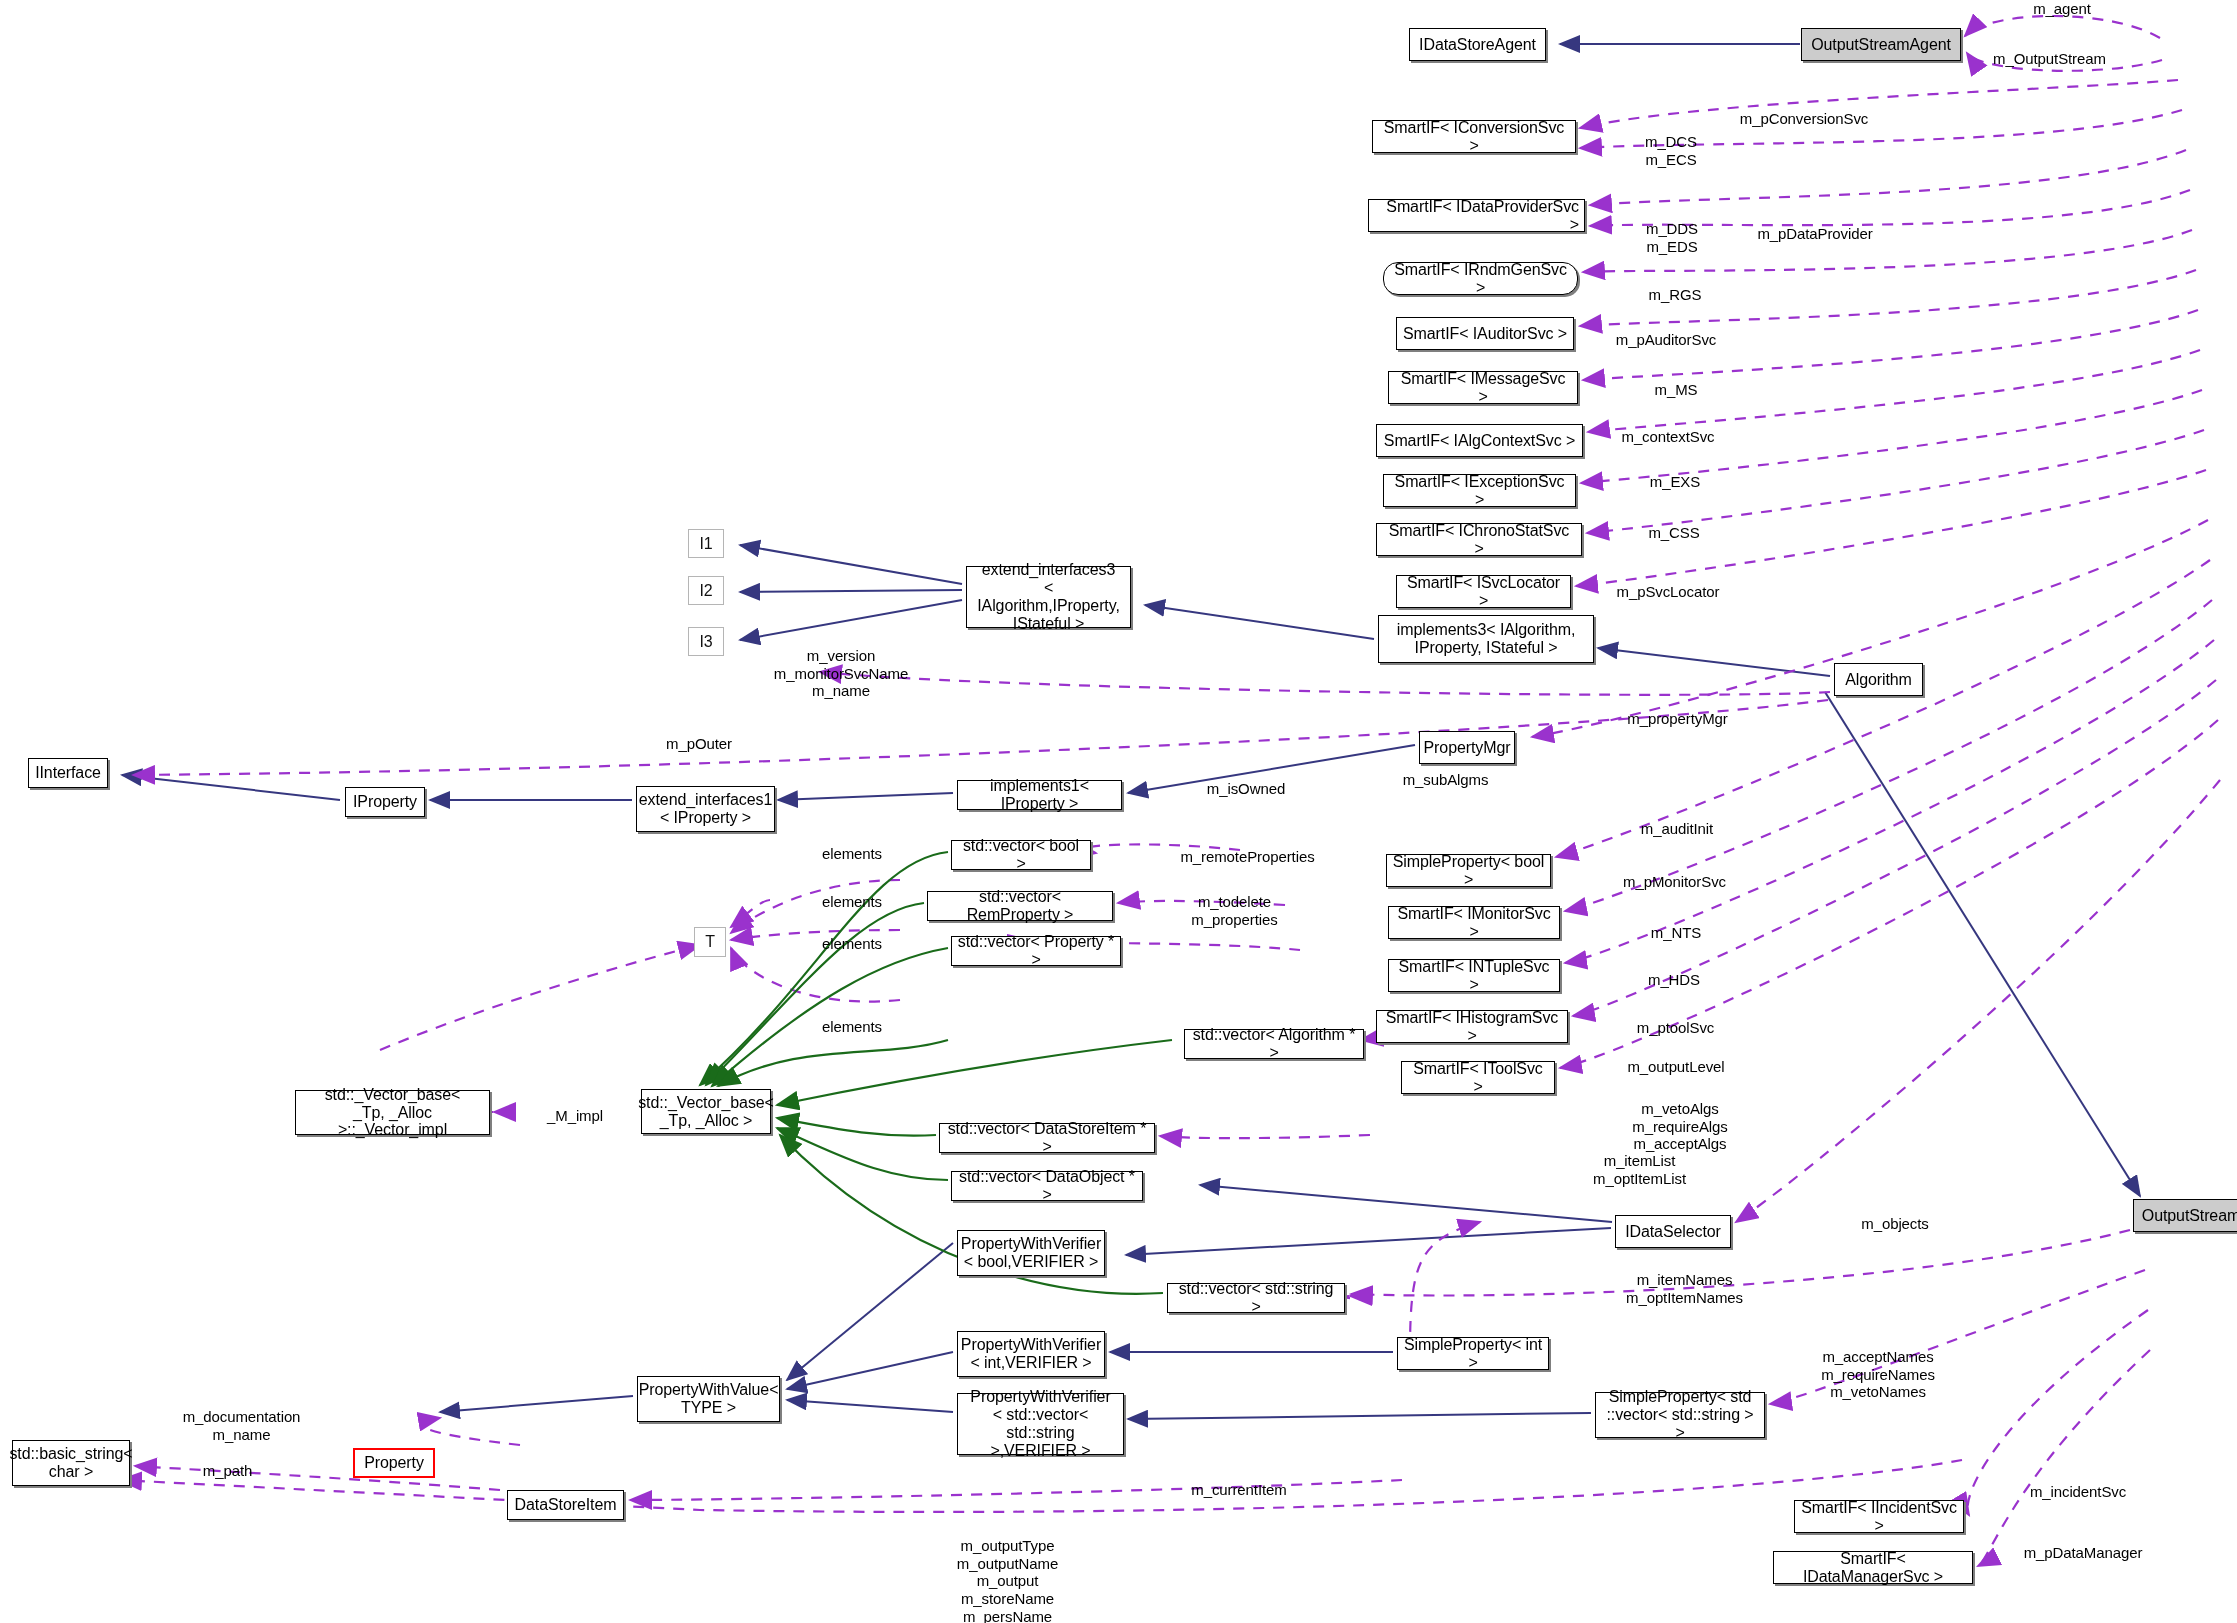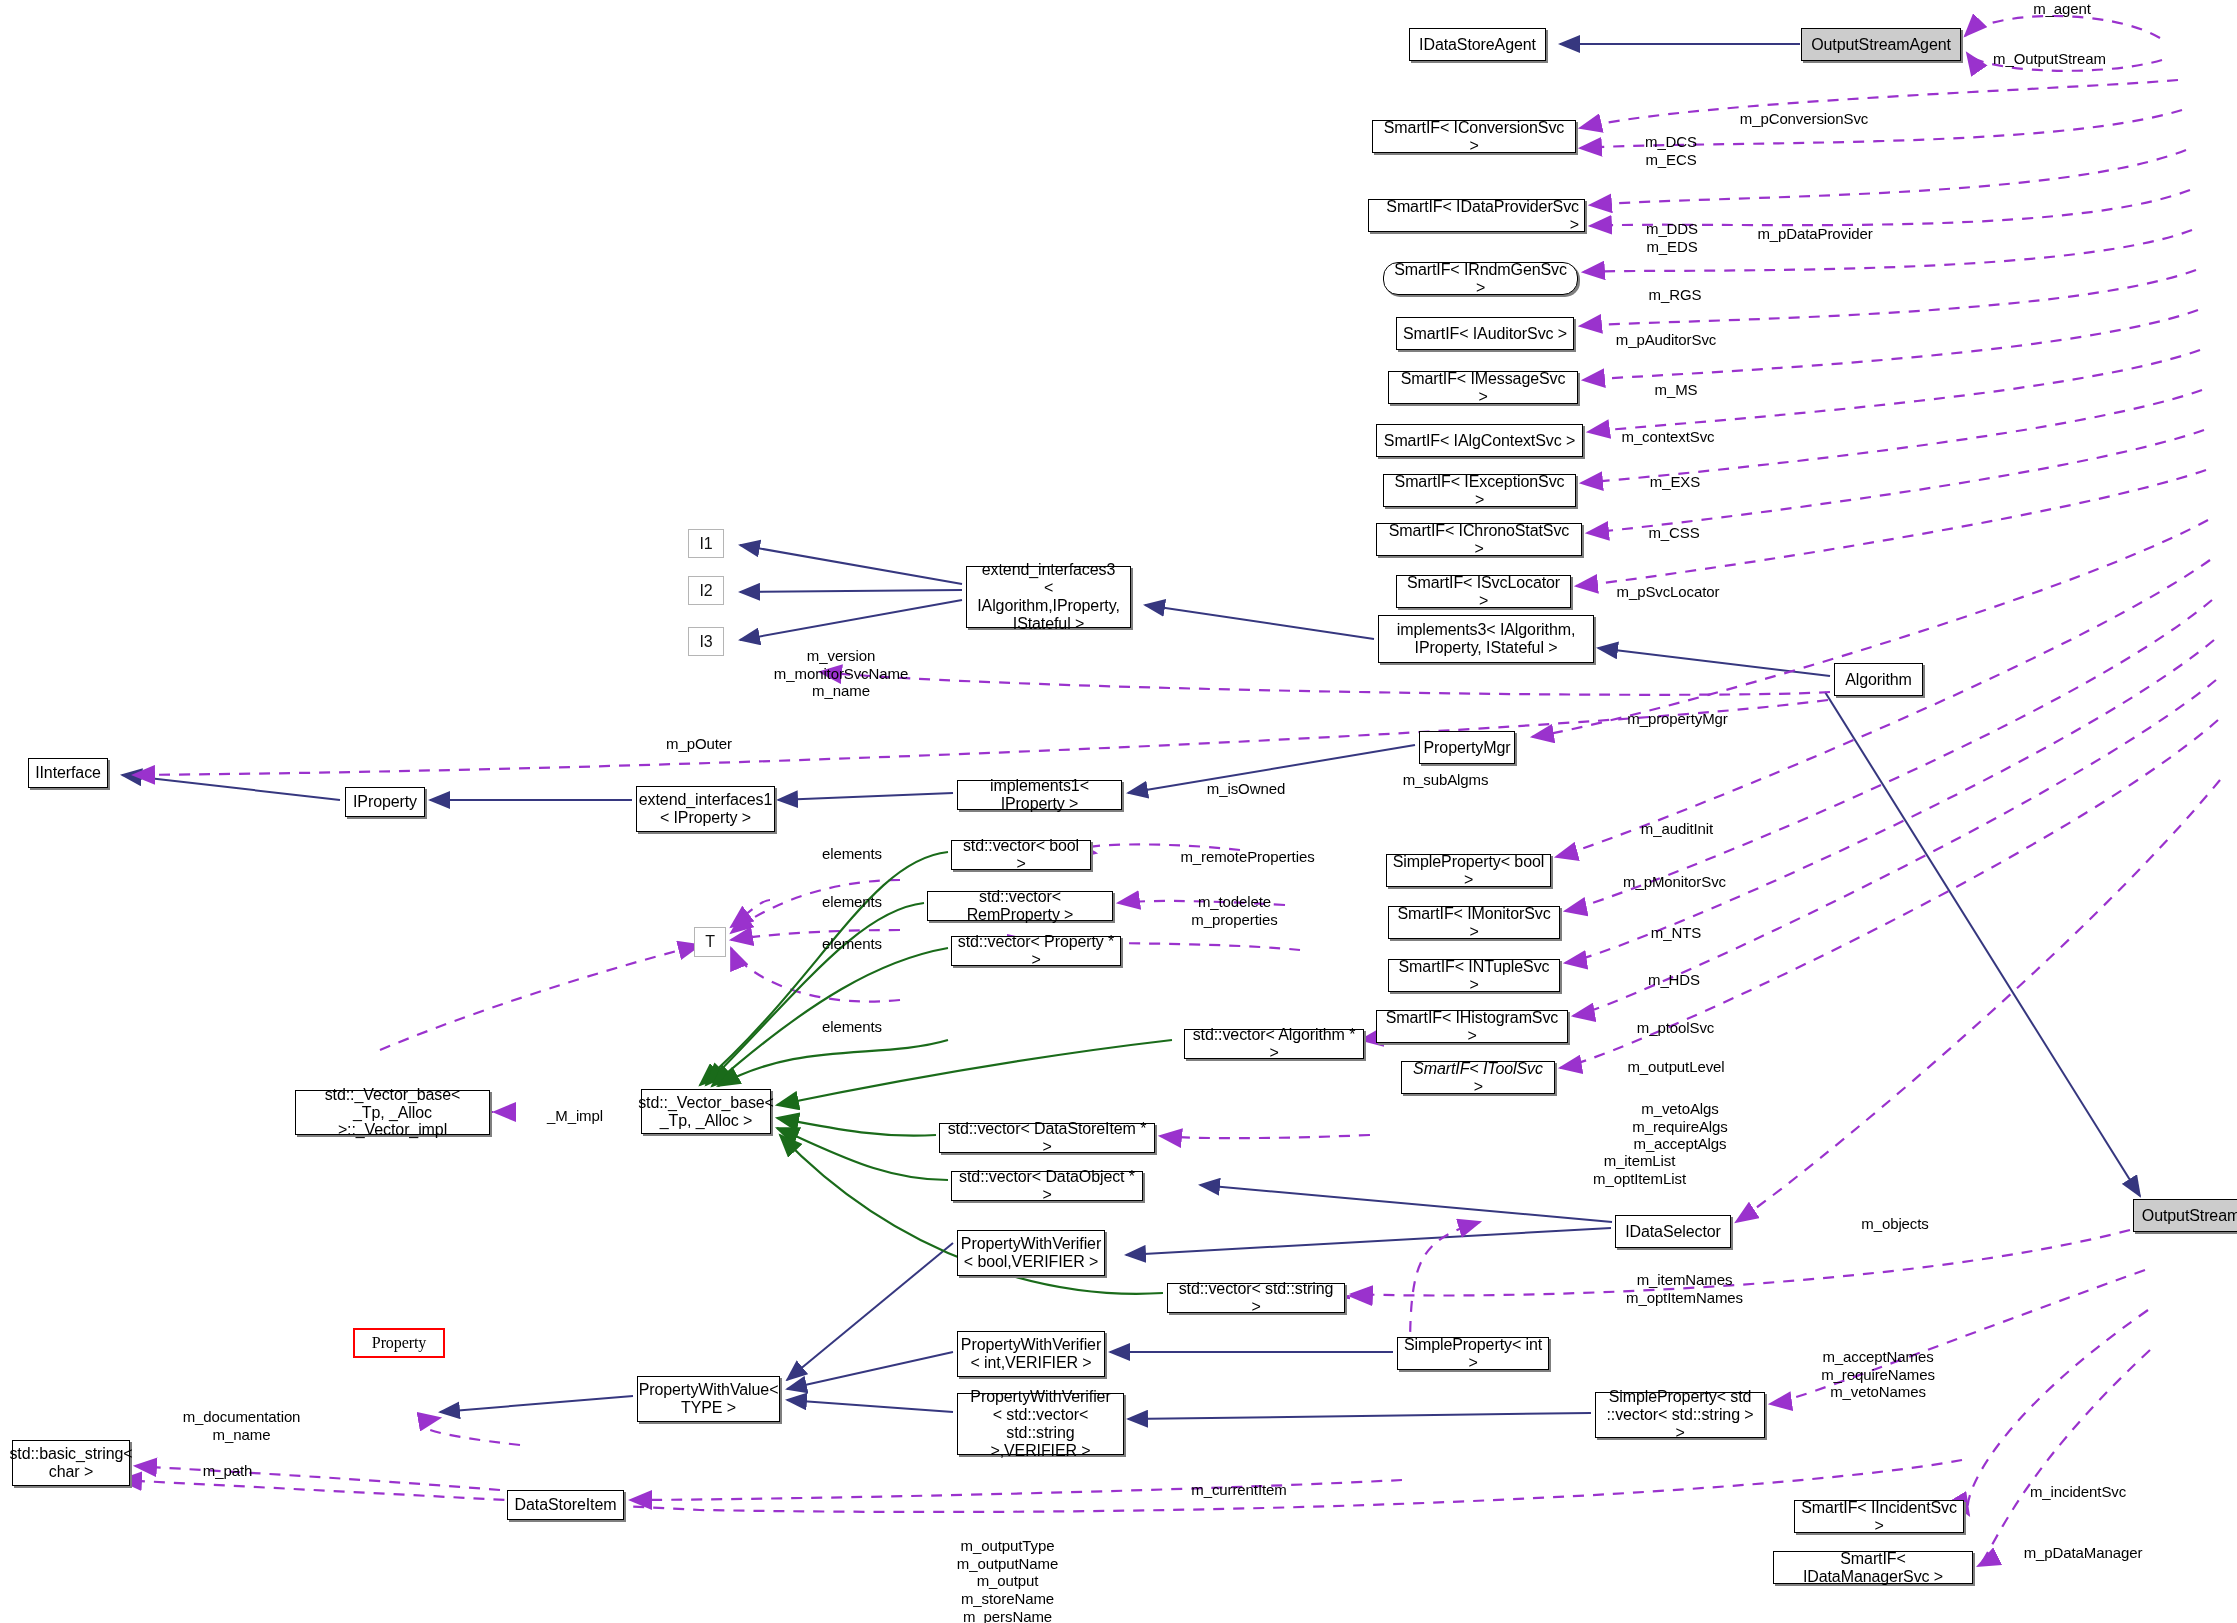--- a/index.html
+++ b/index.html
@@ -192,39 +192,39 @@
       <div class="node shadow" style="left: 1419px; top: 731px; width: 96px; height: 33px;">PropertyMgr</div>
       <div class="node shadow" style="left: 957px; top: 780px; width: 165px; height: 30px;">implements1&lt; IProperty &gt;</div>
       <div class="node shadow" style="left: 951px; top: 840px; width: 140px; height: 30px;">std::vector&lt; bool &gt;</div>
       <div class="node shadow" style="left: 927px; top: 891px; width: 186px; height: 30px;">std::vector&lt; RemProperty &gt;</div>
       <div class="node faded" style="left: 694px; top: 927px; width: 32px; height: 30px;">T</div>
       <div class="node shadow" style="left: 951px; top: 936px; width: 170px; height: 30px;">std::vector&lt; Property * &gt;</div>
       <div class="node shadow" style="left: 1386px; top: 854px; width: 165px; height: 33px;">SimpleProperty&lt; bool &gt;</div>
       <div class="node shadow" style="left: 1388px; top: 906px; width: 172px; height: 33px;">SmartIF&lt; IMonitorSvc &gt;</div>
       <div class="node shadow" style="left: 1388px; top: 959px; width: 172px; height: 33px;">SmartIF&lt; INTupleSvc &gt;</div>
       <div class="node shadow" style="left: 1376px; top: 1010px; width: 192px; height: 33px;">SmartIF&lt; IHistogramSvc &gt;</div>
-      <div class="node shadow" style="left: 1401px; top: 1061px; width: 154px; height: 33px; font-style: italic;">SmartIF&lt; IToolSvc &gt;</div>
+      <div class="node shadow" style="left: 1401px; top: 1061px; width: 154px; height: 33px;">SmartIF&lt; IToolSvc &gt;</div>
       <div class="node shadow" style="left: 1176px; top: 1029px; width: 180px; height: 30px; margin-left: 8px;">std::vector&lt; Algorithm * &gt;</div>
       <div class="node shadow" style="left: 295px; top: 1090px; width: 195px; height: 45px;">std::_Vector_base&lt;
 _Tp, _Alloc &gt;::_Vector_impl</div>
       <div class="node shadow" style="left: 641px; top: 1089px; width: 130px; height: 45px;">std::_Vector_base&lt;
 _Tp, _Alloc &gt;</div>
       <div class="node shadow" style="left: 939px; top: 1123px; width: 216px; height: 30px;">std::vector&lt; DataStoreItem * &gt;</div>
       <div class="node shadow" style="left: 951px; top: 1171px; width: 192px; height: 30px;">std::vector&lt; DataObject * &gt;</div>
       <div class="node shadow" style="left: 957px; top: 1230px; width: 148px; height: 46px;">PropertyWithVerifier
 &lt; bool,VERIFIER &gt;</div>
       <div class="node shadow" style="left: 1615px; top: 1215px; width: 116px; height: 33px;">IDataSelector</div>
       <div class="node shadow gray" style="left: 2133px; top: 1199px; width: 116px; height: 33px;">OutputStream</div>
       <div class="node shadow" style="left: 1167px; top: 1283px; width: 178px; height: 30px;">std::vector&lt; std::string &gt;</div>
       <div class="node shadow" style="left: 957px; top: 1331px; width: 148px; height: 46px;">PropertyWithVerifier
 &lt; int,VERIFIER &gt;</div>
       <div class="node shadow" style="left: 1397px; top: 1337px; width: 152px; height: 33px;">SimpleProperty&lt; int &gt;</div>
       <div class="node shadow" style="left: 637px; top: 1376px; width: 143px; height: 46px;">PropertyWithValue&lt;
 TYPE &gt;</div>
-      <div class="node highlight" style="left: 353px; top: 1328px; width: 92px; height: 30px; font-family: Liberation Serif, serif;">Property</div>
+      <div class="node highlight" style="left: 353px; top: 1448px; width: 82px; height: 30px;">Property</div>
       <div class="node shadow" style="left: 957px; top: 1393px; width: 167px; height: 62px;">PropertyWithVerifier
 &lt; std::vector&lt; std::string
 &gt;,VERIFIER &gt;</div>
       <div class="node shadow" style="left: 1595px; top: 1392px; width: 170px; height: 46px;">SimpleProperty&lt; std
 ::vector&lt; std::string &gt; &gt;</div>
       <div class="node shadow" style="left: 12px; top: 1440px; width: 118px; height: 46px;">std::basic_string&lt;
 char &gt;</div>
       <div class="node shadow" style="left: 507px; top: 1490px; width: 117px; height: 30px;">DataStoreItem</div>
       <div class="node shadow" style="left: 1794px; top: 1500px; width: 170px; height: 33px;">SmartIF&lt; IIncidentSvc &gt;</div>
       <div class="node shadow" style="left: 1773px; top: 1551px; width: 200px; height: 33px;">SmartIF&lt; IDataManagerSvc &gt;</div>

